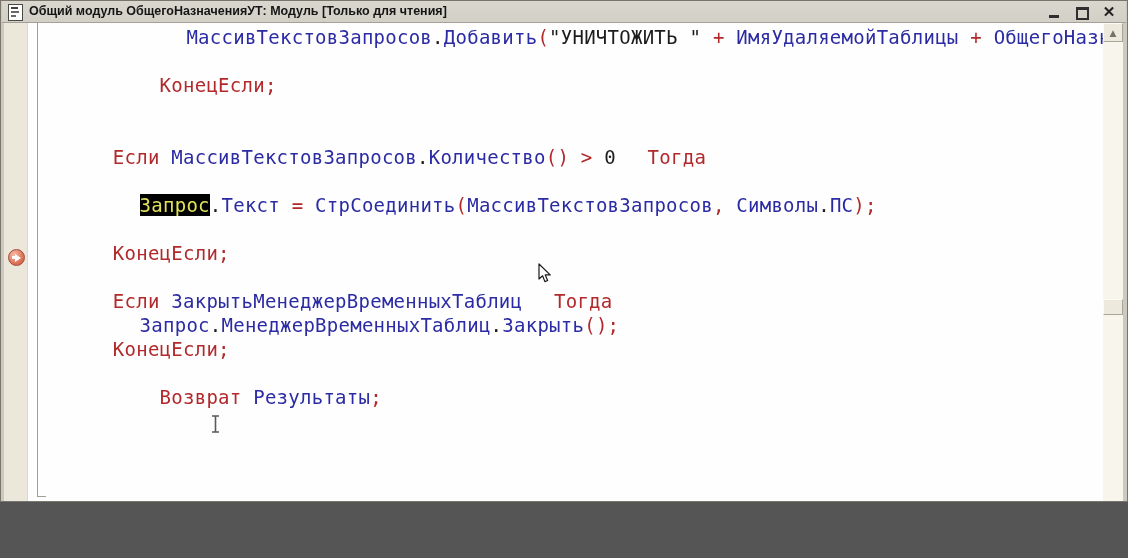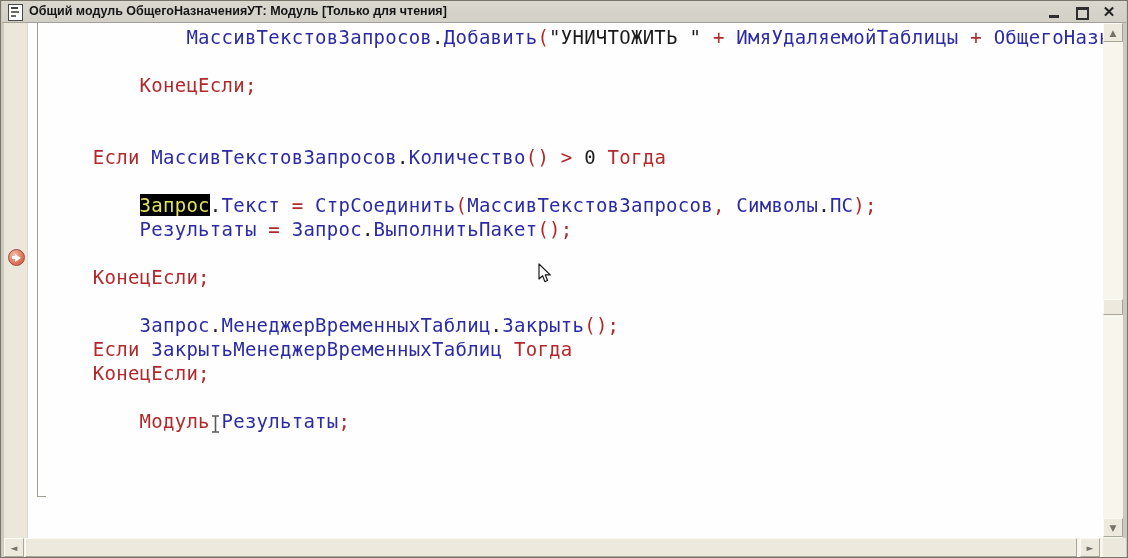--- a/index.html
+++ b/index.html
@@ -1,17 +1,17 @@
 <!DOCTYPE html>
 <html style="--keyword: #b2282b; --identifier: #2b2ba4; --text: #1c1c1c; --highlight-bg: #000000; --highlight-fg: #e3e35a; --editor-bg: #fefefe; --margin-bg: #ebe8db; --titlebar-bg: #d2cfc7; --scrollbar-face: #edeadd; --scrollbar-track: #f7f5ec;"><head>
 <meta charset="utf-8">
 <style>
   html,body{margin:0;padding:0;background:#555;}
   .window{
-    position:relative;width:1128px;height:558px;
+    position:relative;width:1128px;height:502px;
     background:#cdc9be;overflow:hidden;
     font-family:"Liberation Sans",sans-serif;
     box-sizing:border-box;border:1px solid #78756d;
   }
   
   .titlebar{
     position:absolute;left:1px;top:0;width:1124px;height:21px;
     background:linear-gradient(#dad7cf,var(--titlebar-bg));
     border-bottom:1px solid #a3a098;
   }
@@ -53,21 +53,21 @@
   }
   .exec-marker .arrow-tail{position:absolute;left:3px;top:6px;width:4px;height:3px;background:#fff;}
   .fold-line{position:absolute;left:33px;top:0;width:1px;height:474px;background:#a19e94;}
   .fold-tick{position:absolute;left:33px;top:473px;width:9px;height:1px;background:#a19e94;}
   .code-area{
     position:absolute;left:42px;top:2px;right:0;
     font-family:"DejaVu Sans Mono",monospace;
     font-size:19px;line-height:24px;letter-spacing:0.26px;
   }
   .code-line{height:24px;white-space:pre;}
-  .seg-kw{color:var(--keyword);}
+  .seg-kw{color:var(--keyword);margin-left:20px;}
   .seg-op{color:var(--keyword);}
   .seg-id{color:var(--identifier);}
   .seg-pl,.seg-dot,.seg-str,.seg-num{color:var(--text);}
   .seg-hl{background:var(--highlight-bg);color:var(--highlight-fg);}
   
   .vscroll{position:absolute;left:1102px;top:22px;width:20px;height:515px;background:var(--scrollbar-track);}
   .hscroll{position:absolute;left:3px;top:537px;width:1099px;height:19px;background:var(--scrollbar-track);}
   .sb-btn,.sb-thumb{
     background:var(--scrollbar-face);
     border:1px solid;border-color:#fbfaf4 #a8a599 #a8a599 #fbfaf4;
@@ -121,29 +121,28 @@
     <div class="fold-tick"></div>
     <div class="code-area">
         <div class="code-line"><span class="seg-pl">            </span><span class="seg-id">МассивТекстовЗапросов</span><span class="seg-dot">.</span><span class="seg-id">Добавить</span><span class="seg-op">(</span><span class="seg-str">"УНИЧТОЖИТЬ "</span><span class="seg-pl"> </span><span class="seg-op">+</span><span class="seg-pl"> </span><span class="seg-id">ИмяУдаляемойТаблицы</span><span class="seg-pl"> </span><span class="seg-op">+</span><span class="seg-pl"> </span><span class="seg-id">ОбщегоНазн</span></div>
         <div class="code-line"></div>
         <div class="code-line"><span class="seg-pl">        </span><span class="seg-kw">КонецЕсли</span><span class="seg-op">;</span></div>
         <div class="code-line"></div>
         <div class="code-line"></div>
         <div class="code-line"><span class="seg-pl">    </span><span class="seg-kw">Если</span><span class="seg-pl"> </span><span class="seg-id">МассивТекстовЗапросов</span><span class="seg-dot">.</span><span class="seg-id">Количество</span><span class="seg-op">()</span><span class="seg-pl"> </span><span class="seg-op">&gt;</span><span class="seg-pl"> </span><span class="seg-num">0</span><span class="seg-pl"> </span><span class="seg-kw">Тогда</span></div>
         <div class="code-line"></div>
         <div class="code-line"><span class="seg-pl">        </span><span class="seg-hl">Запрос</span><span class="seg-dot">.</span><span class="seg-id">Текст</span><span class="seg-pl"> </span><span class="seg-op">=</span><span class="seg-pl"> </span><span class="seg-id">СтрСоединить</span><span class="seg-op">(</span><span class="seg-id">МассивТекстовЗапросов</span><span class="seg-op">,</span><span class="seg-pl"> </span><span class="seg-id">Символы</span><span class="seg-dot">.</span><span class="seg-id">ПС</span><span class="seg-op">);</span></div>
-        <div class="code-line"><span class="seg-pl">        </span><span class="seg-id">Результаты</span><span class="seg-pl"> </span><span class="seg-op">=</span><span class="seg-pl"> </span><span class="seg-id">Запрос</span><span class="seg-dot">.</span><span class="seg-id">ВыполнитьПакет</span><span class="seg-op">();</span></div>
         <div class="code-line"></div>
         <div class="code-line"><span class="seg-pl">    </span><span class="seg-kw">КонецЕсли</span><span class="seg-op">;</span></div>
         <div class="code-line"></div>
+        <div class="code-line"><span class="seg-pl">    </span><span class="seg-kw">Если</span><span class="seg-pl"> </span><span class="seg-id">ЗакрытьМенеджерВременныхТаблиц</span><span class="seg-pl"> </span><span class="seg-kw">Тогда</span></div>
         <div class="code-line"><span class="seg-pl">        </span><span class="seg-id">Запрос</span><span class="seg-dot">.</span><span class="seg-id">МенеджерВременныхТаблиц</span><span class="seg-dot">.</span><span class="seg-id">Закрыть</span><span class="seg-op">();</span></div>
-        <div class="code-line"><span class="seg-pl">    </span><span class="seg-kw">Если</span><span class="seg-pl"> </span><span class="seg-id">ЗакрытьМенеджерВременныхТаблиц</span><span class="seg-pl"> </span><span class="seg-kw">Тогда</span></div>
         <div class="code-line"><span class="seg-pl">    </span><span class="seg-kw">КонецЕсли</span><span class="seg-op">;</span></div>
         <div class="code-line"></div>
-        <div class="code-line"><span class="seg-pl">        </span><span class="seg-kw">Модуль</span><span class="seg-pl"> </span><span class="seg-id">Результаты</span><span class="seg-op">;</span></div>
+        <div class="code-line"><span class="seg-pl">        </span><span class="seg-kw">Возврат</span><span class="seg-pl"> </span><span class="seg-id">Результаты</span><span class="seg-op">;</span></div>
         <div class="code-line"></div>
       </div>
   </div>
 
   <div class="vscroll">
     <div class="sb-btn v-up">
         <span>▲</span>
       </div>
     <div class="sb-thumb v-thumb"></div>
     <div class="sb-btn v-down">

